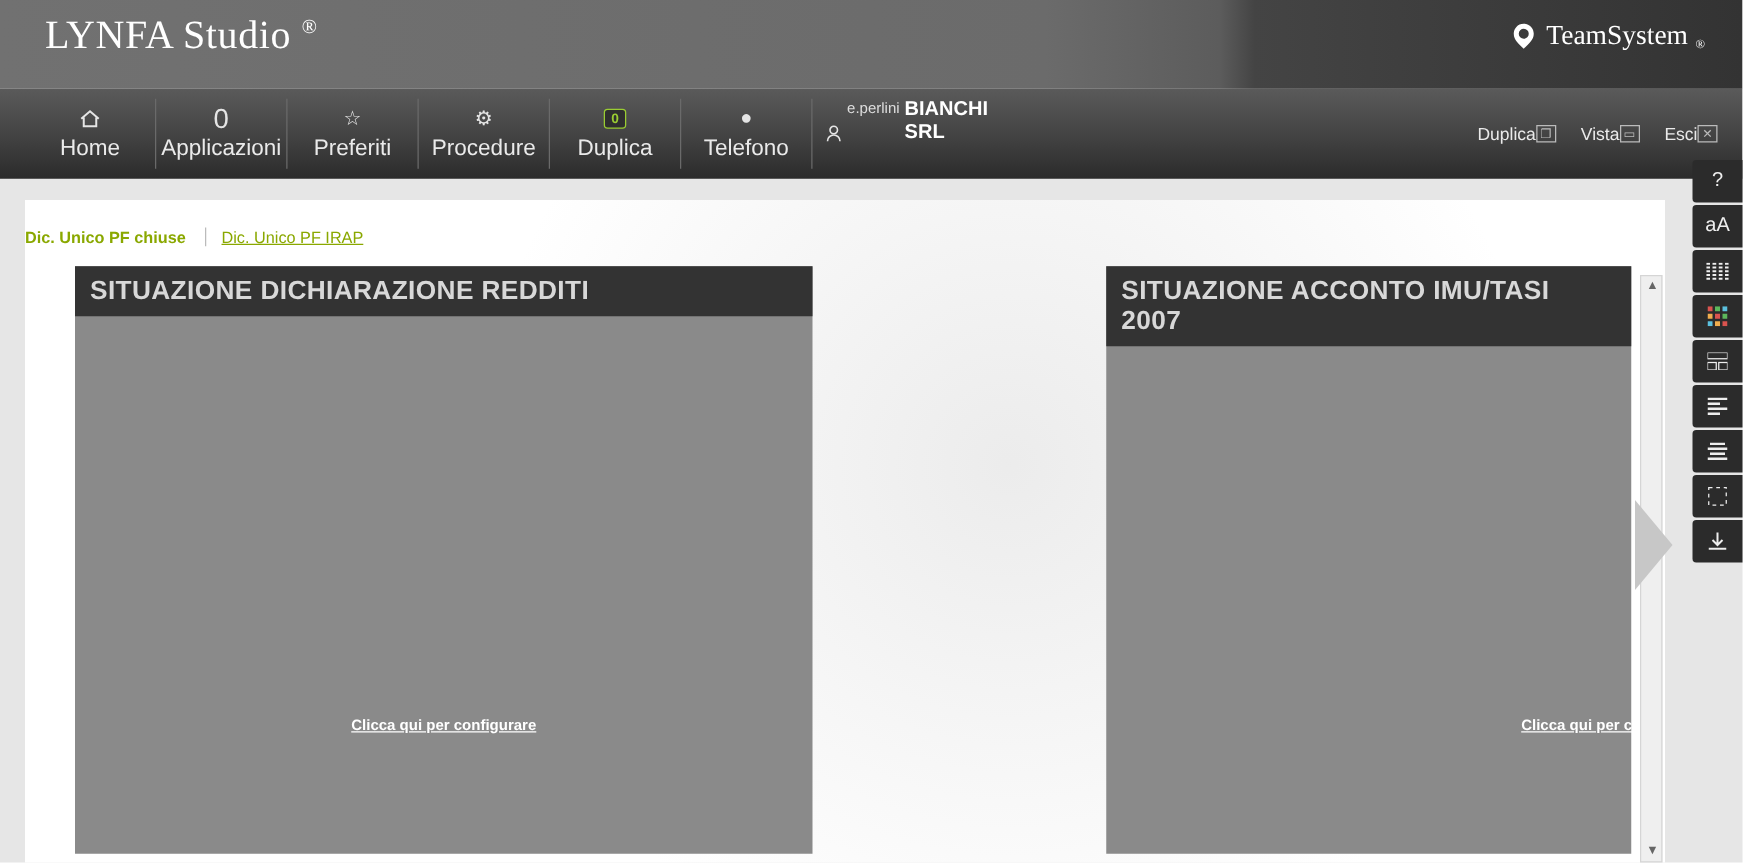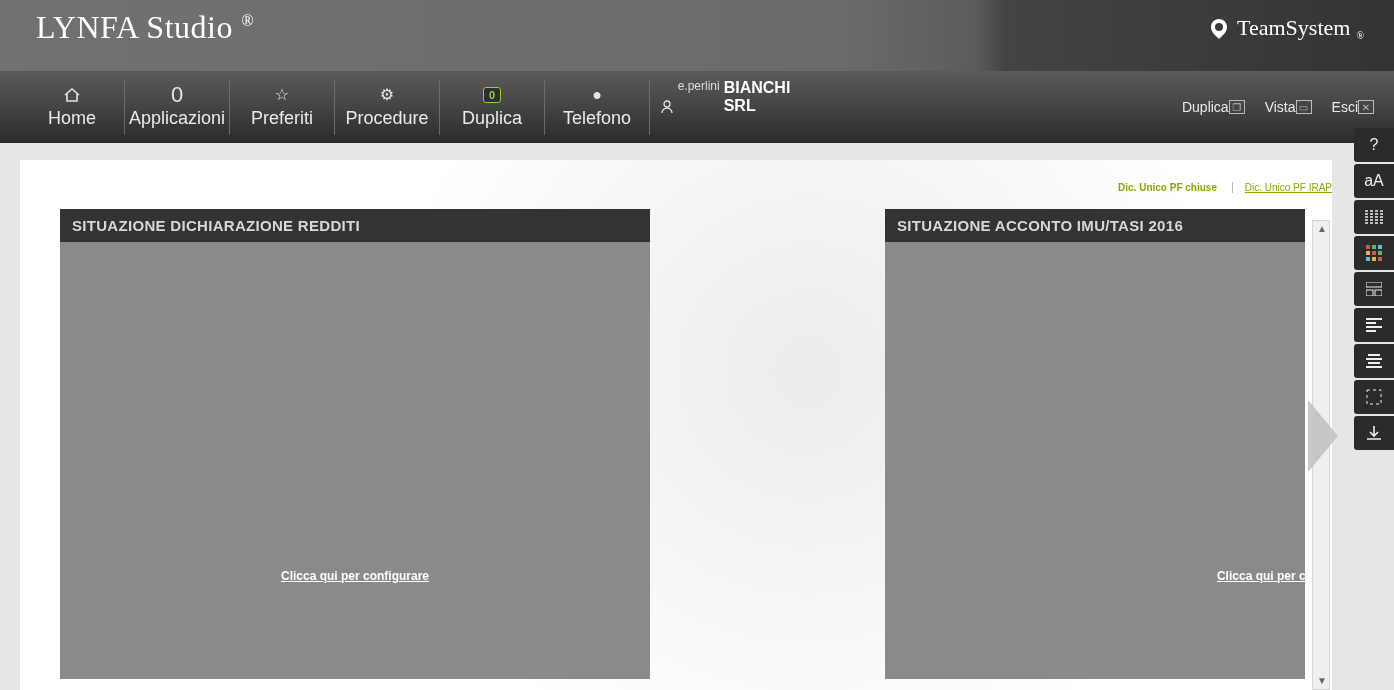--- a/index.html
+++ b/index.html
@@ -66,33 +66,33 @@
   .workspace {
     position: absolute;
     left: 20px;
     top: 160px;
     width: 1312px;
     height: 530px;
     background: #fff;
     background-image: radial-gradient(circle at 60% 40%, rgba(200,200,200,0.35) 0%, rgba(255,255,255,0) 50%);
     overflow: hidden;
   }
-  .breadcrumb { text-align:right; padding: 22px 0 16px; font-size:10px; font-weight:600; }
+  .breadcrumb { text-align:left; padding: 22px 0 16px; font-size:13px; font-weight:600; }
   .bc-active { color:#8aa800; }
   .bc-sep { color:#bbb; margin:0 12px; border-left:1px solid #bbb; }
   .bc-link { color:#8aa800; text-decoration:underline; cursor:pointer; font-weight:400; }
 
   .panels { position:relative; height: 470px; }
   .panel {
     position:absolute; top:0; width:590px; background:#8a8a8a; height:470px;
   }
   .panel.left { left:40px; }
   .panel.right { left:865px; width:420px; }
   .panel-header {
-    background:#333; color:#d8d8d8; font-size:15px; font-weight:600;
+    background:#333; color:#d8d8d8; font-size:21px; font-weight:600;
     padding:8px 12px; letter-spacing:0.3px;
   }
   .panel-link {
     position:absolute; top:360px; left:50%; transform:translateX(-50%);
     color:#fff; text-decoration:underline; font-size:12px; font-weight:600; cursor:pointer;
   }
   .panel.right .panel-link { left:auto; right:-60px; transform:none; white-space:nowrap; }
 
   
   .nav-arrow {
@@ -198,21 +198,21 @@
     <span class="bc-sep"></span>
     <span class="bc-link">Dic. Unico PF IRAP</span>
   </div>
 
   <div class="panels">
     <div class="panel left">
       <div class="panel-header">SITUAZIONE DICHIARAZIONE REDDITI</div>
       <a class="panel-link">Clicca qui per configurare</a>
     </div>
     <div class="panel right">
-      <div class="panel-header">SITUAZIONE ACCONTO IMU/TASI 2016</div>
+      <div class="panel-header">SITUAZIONE ACCONTO IMU/TASI 2007</div>
       <a class="panel-link">Clicca qui per configurare</a>
     </div>
   </div>
 </div>
 
 <div class="v-scroll-track">
   <div class="v-scroll-up">▲</div>
   <div class="v-scroll-dn">▼</div>
 </div>
 

